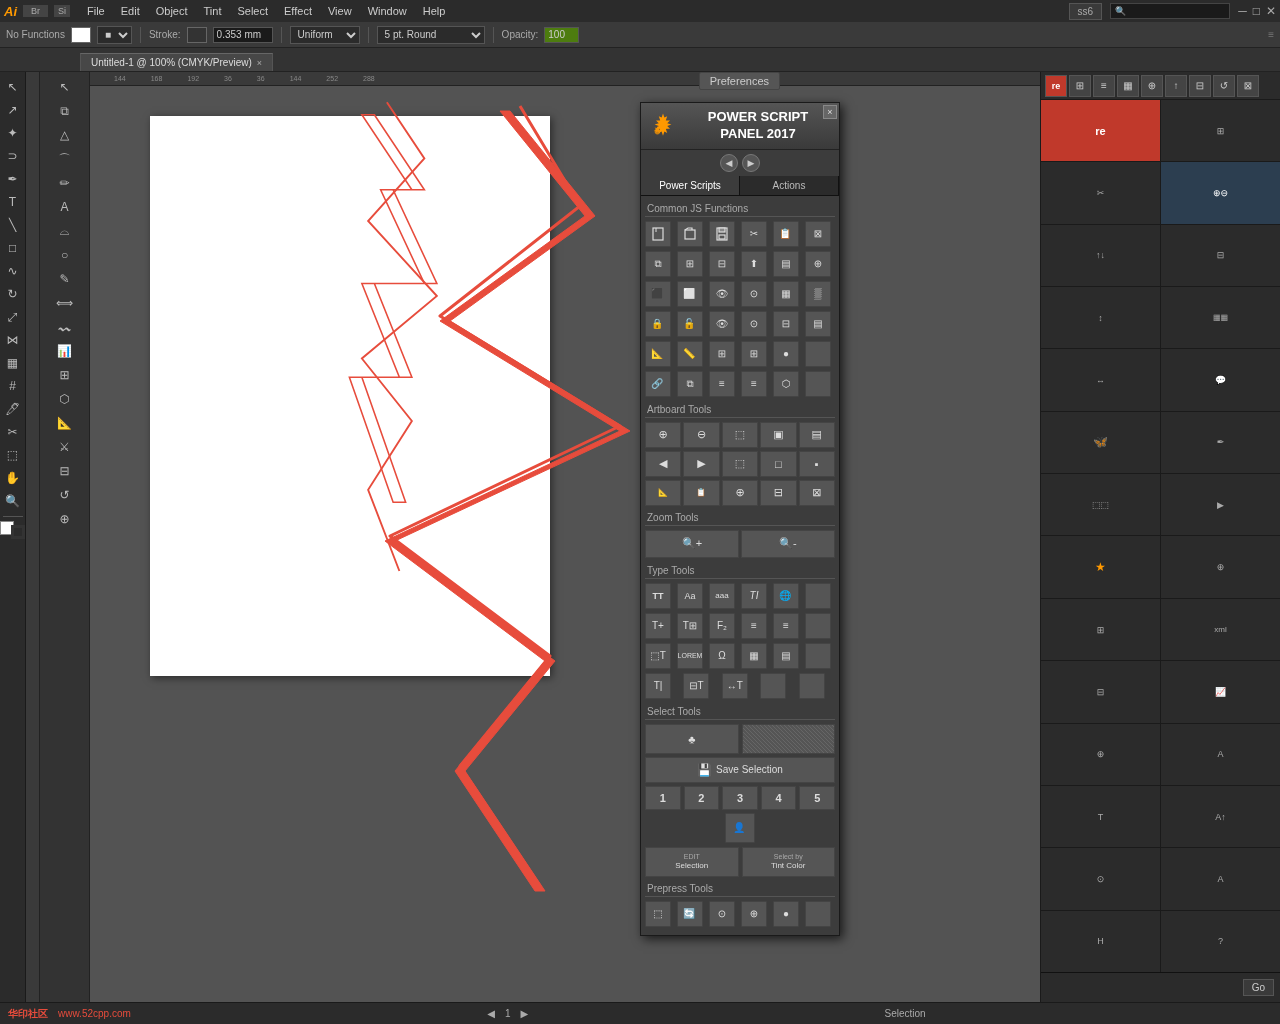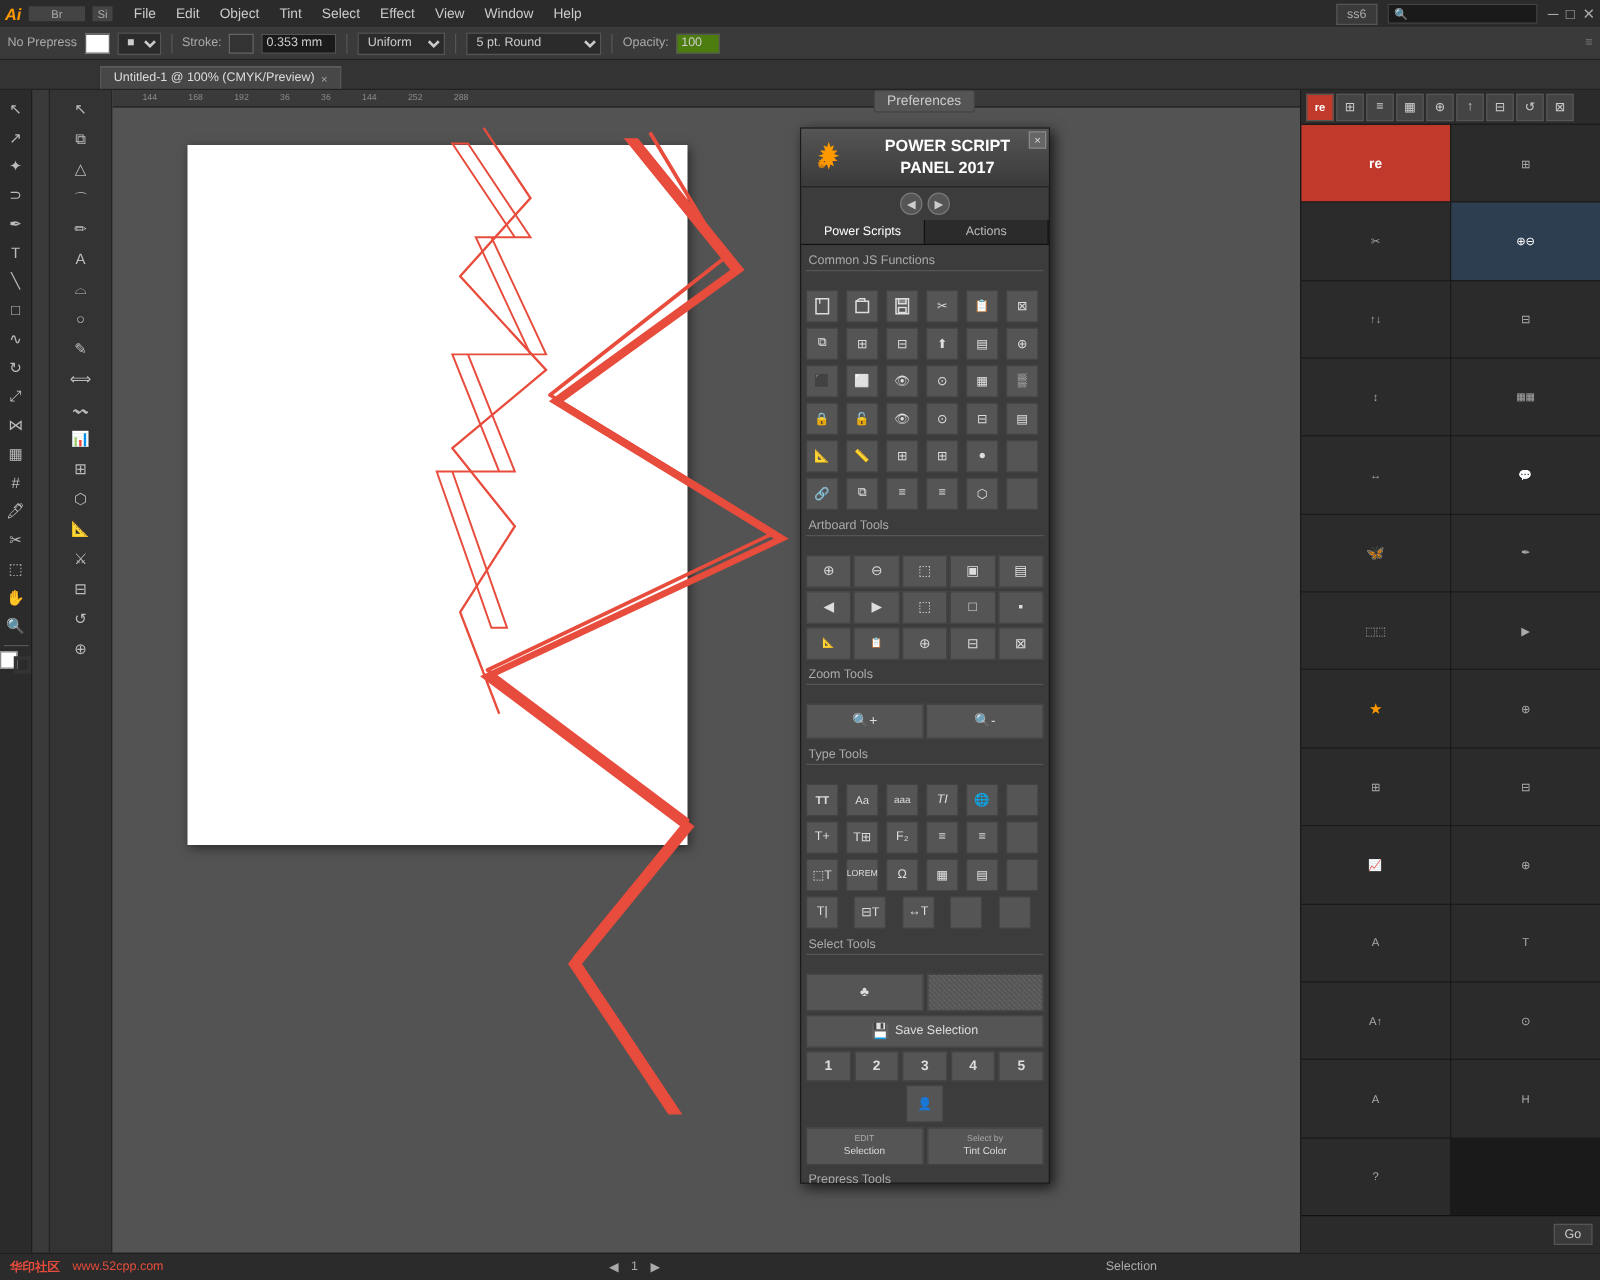--- a/index.html
+++ b/index.html
@@ -311,21 +311,21 @@
     #power-panel-content {
       padding: 4px;
       overflow-y: auto;
       max-height: 750px;
     }
     .section-label {
       color: #aaa;
       font-size: 10px;
       padding: 3px 2px 2px 2px;
       border-bottom: 1px solid #555;
-      margin-bottom: 15px;
+      margin-bottom: 4px;
     }
     .icon-grid {
       display: grid;
       grid-template-columns: repeat(6, 1fr);
       gap: 2px;
       margin-bottom: 4px;
     }
     .icon-grid.cols5 { grid-template-columns: repeat(5, 1fr); }
     .panel-icon-btn {
       width: 26px; height: 26px;
@@ -443,21 +443,21 @@
     ::-webkit-scrollbar { width: 6px; height: 6px; }
     ::-webkit-scrollbar-track { background: #2b2b2b; }
     ::-webkit-scrollbar-thumb { background: #555; }
   </style>
 </head>
 <body>
 
 <div id="top-menu-bar">
   <span class="ai-logo">Ai</span>
 
-  <span style="color:#aaa;font-size:9px;background:#444;padding:1px 18px;margin-right:4px;cursor:pointer">Br</span>
+  <span style="color:#aaa;font-size:9px;background:#444;padding:1px 8px;margin-right:4px;cursor:pointer">Br</span>
   <span style="color:#aaa;font-size:9px;background:#444;padding:1px 4px;margin-right:8px;cursor:pointer">Si</span>
   <span class="menu-item">File</span>
   <span class="menu-item">Edit</span>
   <span class="menu-item">Object</span>
   <span class="menu-item">Tint</span>
   <span class="menu-item">Select</span>
   <span class="menu-item">Effect</span>
   <span class="menu-item">View</span>
   <span class="menu-item">Window</span>
   <span class="menu-item">Help</span>
@@ -466,21 +466,21 @@
   <div style="width:120px;height:16px;background:#1a1a1a;border:1px solid #444;margin-left:6px;display:flex;align-items:center;padding:0 4px;">
     <span style="color:#666;font-size:9px">🔍</span>
   </div>
 
   <span style="color:#aaa;font-size:12px;margin-left:6px;cursor:pointer">─</span>
   <span style="color:#aaa;font-size:12px;margin-left:4px;cursor:pointer">□</span>
   <span style="color:#aaa;font-size:12px;margin-left:4px;cursor:pointer">✕</span>
 </div>
 
 <div id="secondary-toolbar">
-  <span class="toolbar-label">No Prepress</span>
+  <span class="toolbar-label">No Functions</span>
   <div class="toolbar-swatch"></div>
   <select class="toolbar-select">
     <option>■</option>
   </select>
   <div class="toolbar-sep"></div>
   <span class="toolbar-label">Stroke:</span>
   <div class="toolbar-swatch" style="background:#333"></div>
   <input type="text" style="width: 60px; background: rgb(26, 26, 26); border: 1px solid rgb(85, 85, 85); color: rgb(204, 204, 204); font-size: 10px; padding: 1px 3px; height: 16px;" value="0.353 mm">
   <div class="toolbar-sep"></div>
   <select class="toolbar-select" style="width:70px">
@@ -878,20 +878,23 @@
       <div class="panel-widget">
         <span style="font-size:12px;color:#f90;">★</span>
       </div>
       <div class="panel-widget">
         <span style="font-size:9px;color:#aaa;">⊕</span>
       </div>
       <div class="panel-widget">
         <span style="font-size:9px;color:#aaa;">⊞</span>
       </div>
       <div class="panel-widget">
+        <span style="font-size:8px;color:#aaa;">xml</span>
+      </div>
+      <div class="panel-widget">
         <span style="font-size:9px;color:#aaa;">⊟</span>
       </div>
       <div class="panel-widget">
         <span style="font-size:9px;color:#aaa;">📈</span>
       </div>
       <div class="panel-widget">
         <span style="font-size:9px;color:#aaa;">⊕</span>
       </div>
       <div class="panel-widget">
         <span style="font-size:9px;color:#aaa;">A</span>

